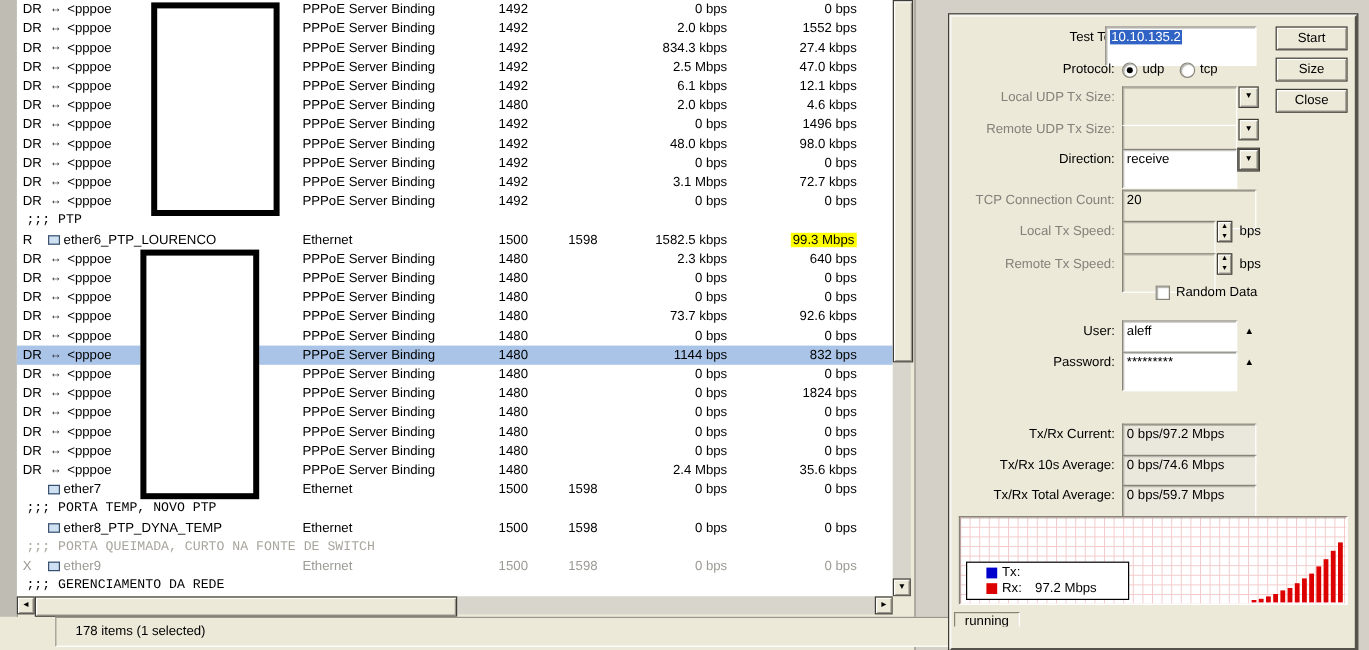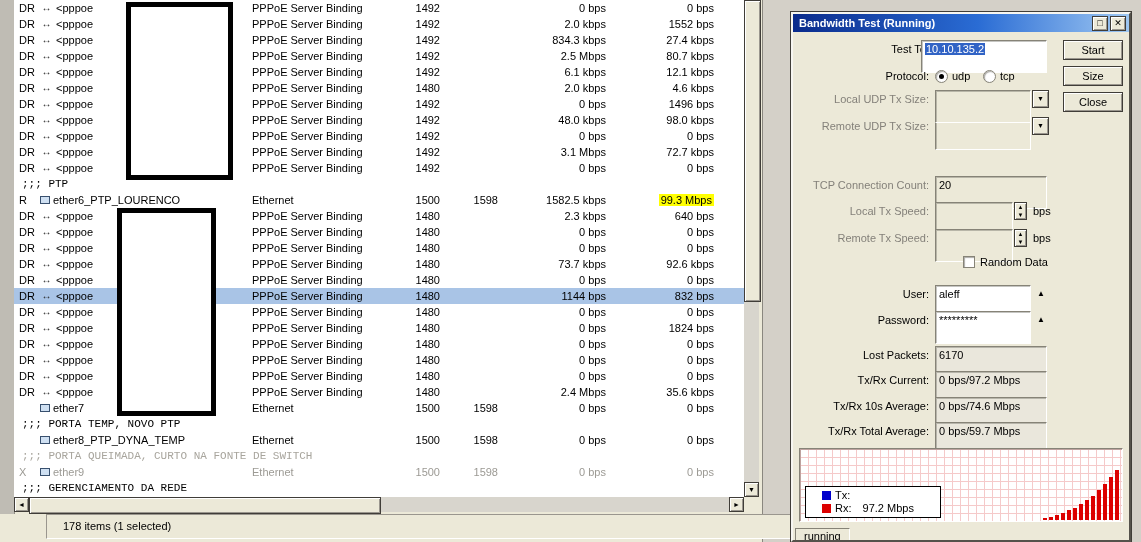--- a/index.html
+++ b/index.html
@@ -128,21 +128,21 @@
           <div class="trow">
             <span class="c-flag">DR</span>
             <span class="c-name">
               <span class="ic-ppp">↔</span>
               <span>&lt;pppoe</span>
             </span>
             <span class="c-type">PPPoE Server Binding</span>
             <span class="c-mtu">1492</span>
             <span class="c-l2"></span>
             <span class="c-tx">2.5 Mbps</span>
-            <span class="c-rx">80.7 kbps</span>
+            <span class="c-rx">47.0 kbps</span>
           </div>
           <div class="trow">
             <span class="c-flag">DR</span>
             <span class="c-name">
               <span class="ic-ppp">↔</span>
               <span>&lt;pppoe</span>
             </span>
             <span class="c-type">PPPoE Server Binding</span>
             <span class="c-mtu">1492</span>
             <span class="c-l2"></span>
@@ -441,25 +441,20 @@
       <div class="sb-btn raised" style="right:0;top:0;"><span>►</span></div>
     </div>
     <div class="corner"></div>
 
     <div class="status-panel">
       <span>178 items (1 selected)</span>
     </div>
   </div>
 
   <div class="dialog">
-    <div class="titlebar">
-      <span class="title">Bandwidth Test (Running)</span>
-      <span class="tb-btn raised">□</span>
-      <span class="tb-btn raised">✕</span>
-    </div>
 
     <div class="dcontent">
 
       <div class="drow" style="top:8px">
         <span class="dlabel">Test To:</span>
         <span class="dfield sunken testto"><span class="seltext">10.10.135.2</span></span>
       </div>
 
       <div class="drow" style="top:35px">
         <span class="dlabel">Protocol:</span>
@@ -478,20 +473,25 @@
         <span class="dfield sunken dis cmb"></span>
         <span class="combo-btn raised"><span>▼</span></span>
       </div>
 
       <div class="drow" style="top:58px">
         <span class="dlabel gray">Local UDP Tx Size:</span>
         <span class="dfield sunken dis cmb"></span>
         <span class="combo-btn raised"><span>▼</span></span>
       </div>
 
+      <div class="drow" style="top:110px">
+        <span class="dlabel">Direction:</span>
+        <span class="dfield sunken cmb">receive</span>
+        <span class="combo-btn raised" style="outline:1px solid #403d38;"><span>▼</span></span>
+      </div>
 
       <div class="drow" style="top:144px">
         <span class="dlabel gray">TCP Connection Count:</span>
         <span class="dfield sunken dis fw">20</span>
       </div>
 
       <div class="drow" style="top:170px">
         <span class="dlabel gray">Local Tx Speed:</span>
         <span class="dfield sunken dis spinfield"></span>
         <span class="spinbtns raised">
@@ -523,24 +523,20 @@
         <span class="dfield sunken cmb">aleff</span>
         <span class="undo">▲</span>
       </div>
 
       <div class="drow" style="top:279px">
         <span class="dlabel">Password:</span>
         <span class="dfield sunken cmb">*********</span>
         <span class="undo">▲</span>
       </div>
 
-      <div class="drow" style="top:314px">
-        <span class="dlabel">Lost Packets:</span>
-        <span class="dfield sunken stat fw">6170</span>
-      </div>
 
       <div class="drow" style="top:339px">
         <span class="dlabel">Tx/Rx Current:</span>
         <span class="dfield sunken stat fw">0 bps/97.2 Mbps</span>
       </div>
 
       <div class="drow" style="top:365px">
         <span class="dlabel">Tx/Rx 10s Average:</span>
         <span class="dfield sunken stat fw">0 bps/74.6 Mbps</span>
       </div>

